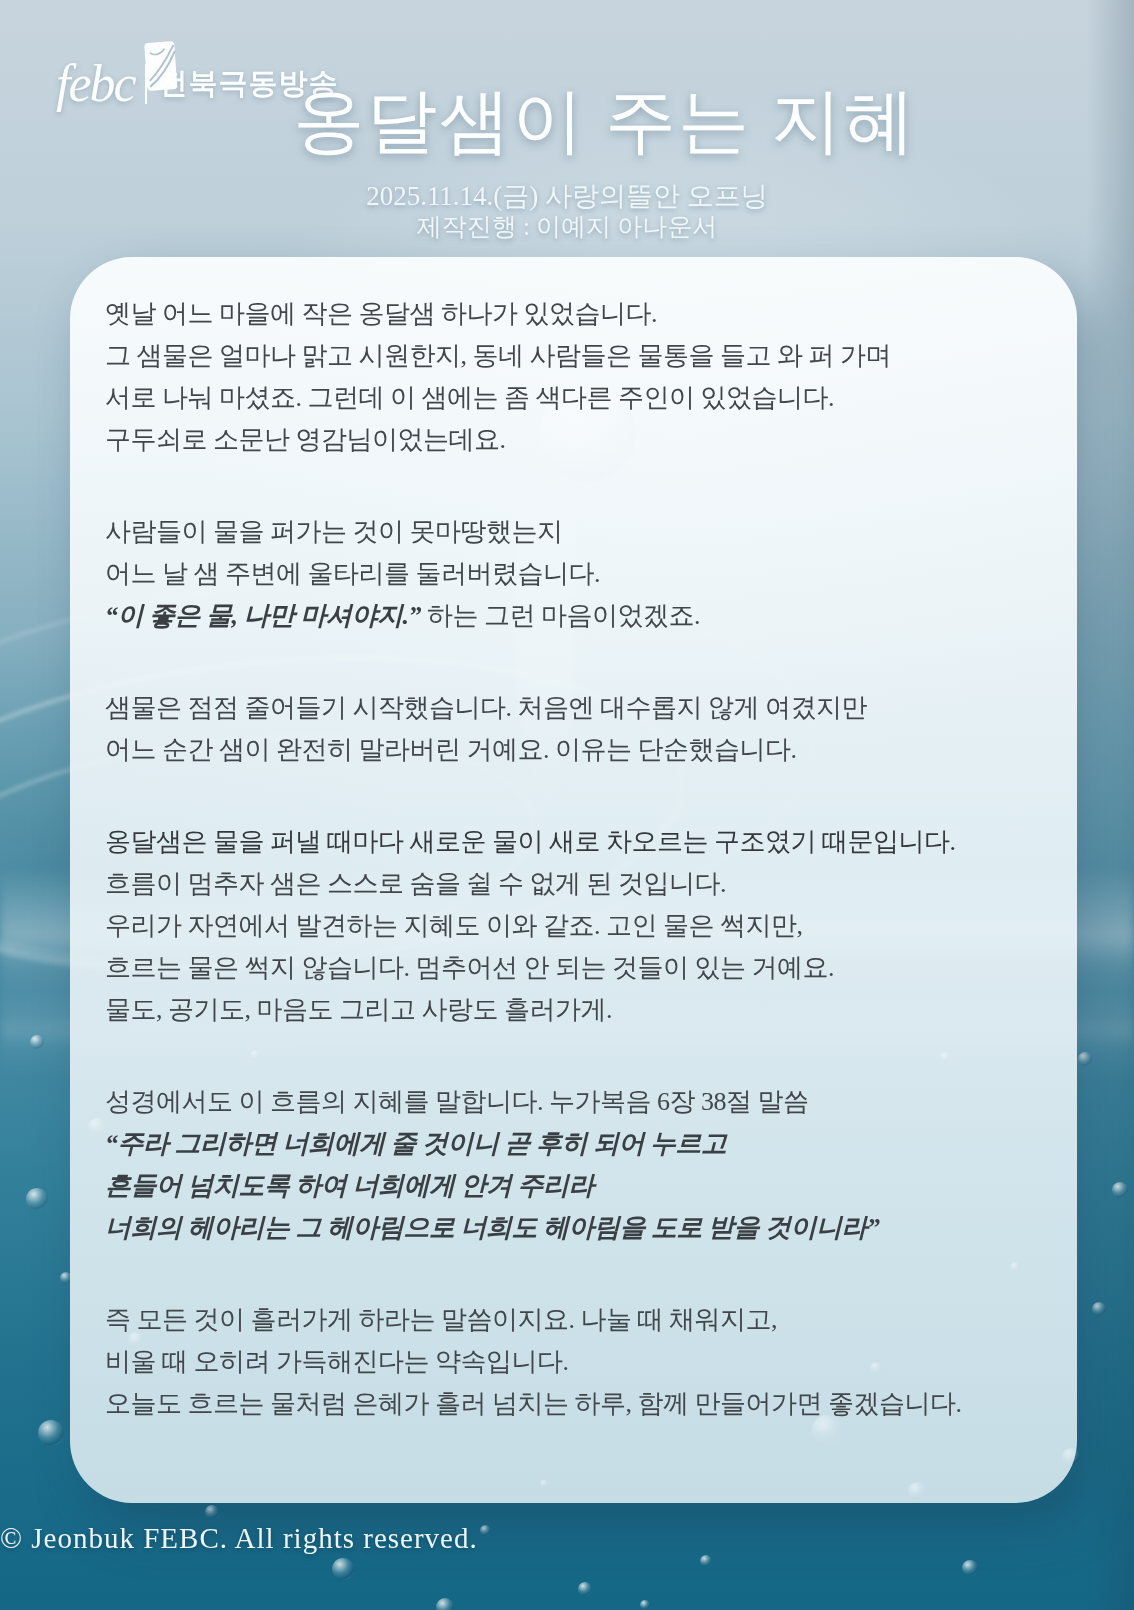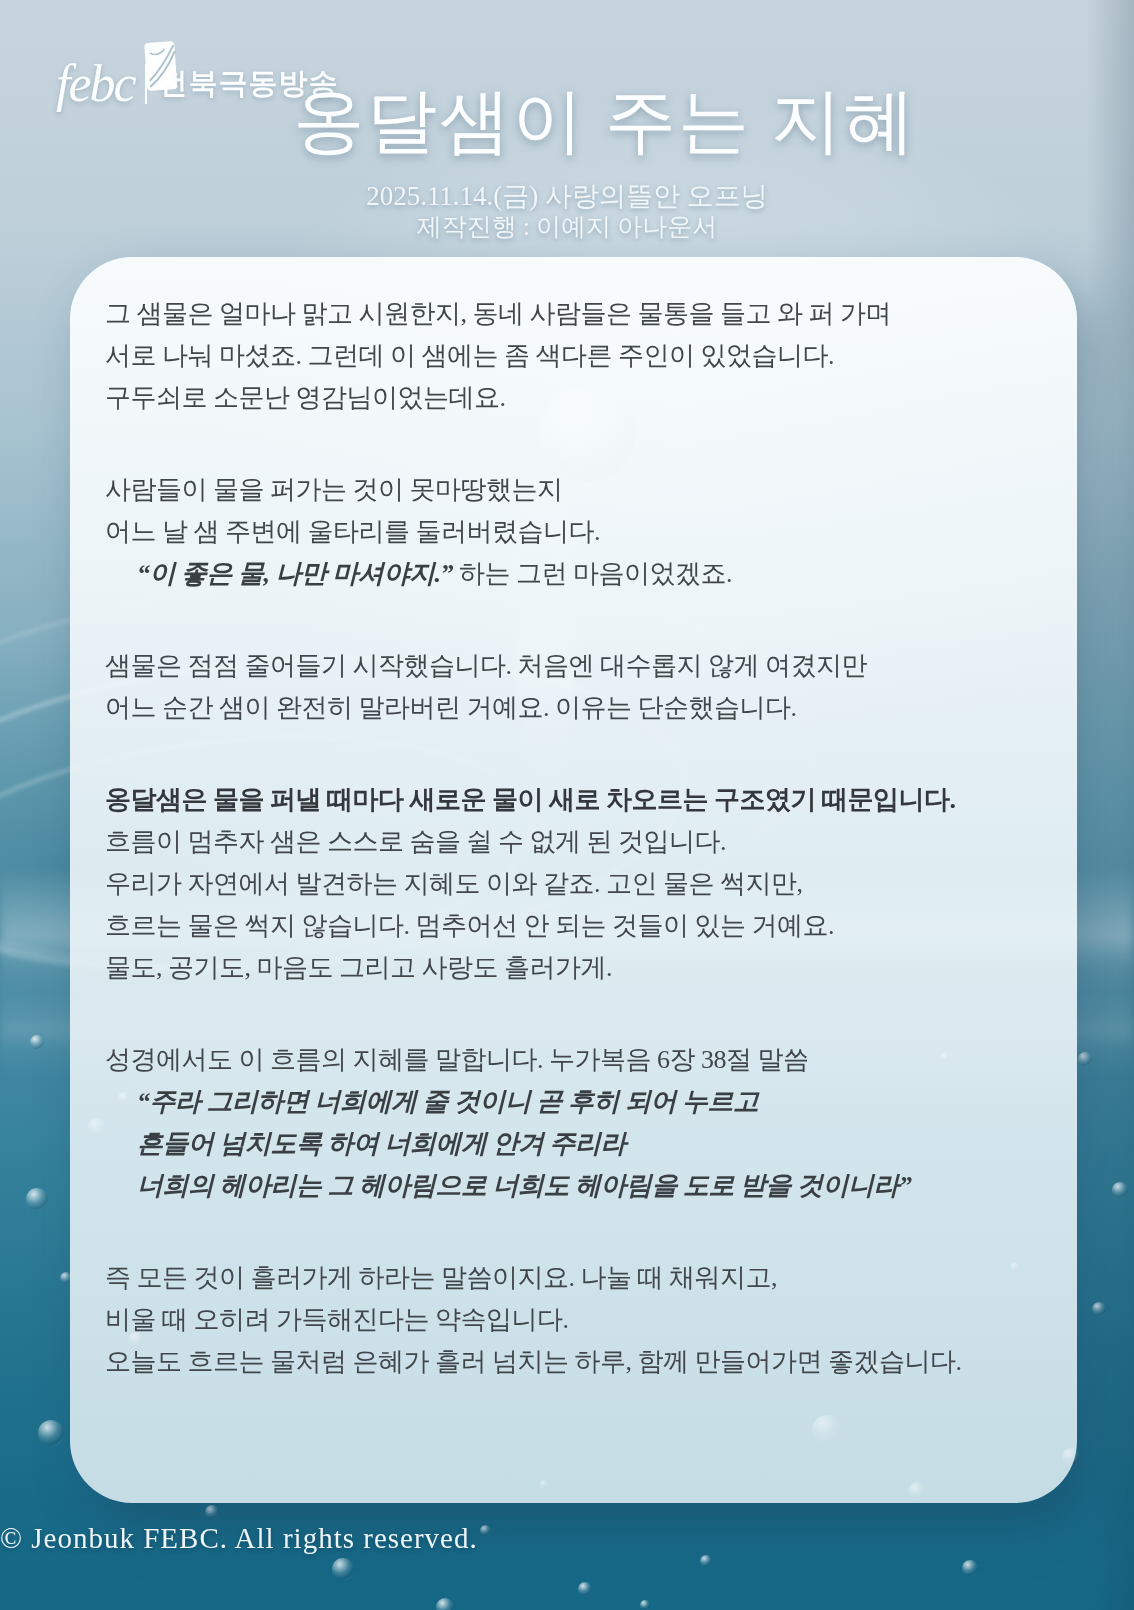--- a/index.html
+++ b/index.html
@@ -85,22 +85,22 @@
       rgba(250,253,254,0.95) 0%, rgba(240,247,250,0.90) 40%,
       rgba(231,242,246,0.88) 75%, rgba(226,239,244,0.86) 100%);
     box-shadow:16px 24px 50px rgba(25,60,85,0.35);
   }
   .paragraph{margin:0 0 50px 0;}
   .paragraph:last-child{margin-bottom:0;}
   .line{
     font-size:26px;line-height:42px;letter-spacing:-0.5px;
     color:#41464b;white-space:nowrap;
   }
-  .run.b{font-weight:700;color:#34383c;text-align:center;}
-  .run.bi{font-weight:700;font-style:italic;color:#3a3f44;margin-left:32px;}
+  .run.b{font-weight:400;color:#34383c;text-align:center;}
+  .run.bi{font-weight:700;font-style:italic;color:#3a3f44;}
   
   .footer{
     position:absolute;left:0;top:1522px;width:100%;z-index:4;
     text-align:left;font-size:29px;letter-spacing:1px;color:#eef5f8;
     text-shadow:0 2px 4px rgba(10,50,70,0.4);
   }
 </style>
 </head>
 <body>
 
@@ -159,20 +159,21 @@
 
   <div class="title">옹달샘이 주는 지혜</div>
 
   <div class="subtitle">
     <div class="line1">2025.11.14.(금) 사랑의뜰안 오프닝</div>
     <div class="line2">제작진행 : 이예지 아나운서</div>
   </div>
 
   <div class="card" id="story-container">
       <div class="paragraph">
+        <div class="line"><span class="run ">옛날 어느 마을에 작은 옹달샘 하나가 있었습니다.</span></div>
         <div class="line"><span class="run ">그 샘물은 얼마나 맑고 시원한지, 동네 사람들은 물통을 들고 와 퍼 가며</span></div>
         <div class="line"><span class="run ">서로 나눠 마셨죠. 그런데 이 샘에는 좀 색다른 주인이 있었습니다.</span></div>
         <div class="line"><span class="run ">구두쇠로 소문난 영감님이었는데요.</span></div>
       </div>
       <div class="paragraph">
         <div class="line"><span class="run ">사람들이 물을 퍼가는 것이 못마땅했는지</span></div>
         <div class="line"><span class="run ">어느 날 샘 주변에 울타리를 둘러버렸습니다.</span></div>
         <div class="line"><span class="run bi">“이 좋은 물, 나만 마셔야지.”</span><span class="run "> 하는 그런 마음이었겠죠.</span></div>
       </div>
       <div class="paragraph">

